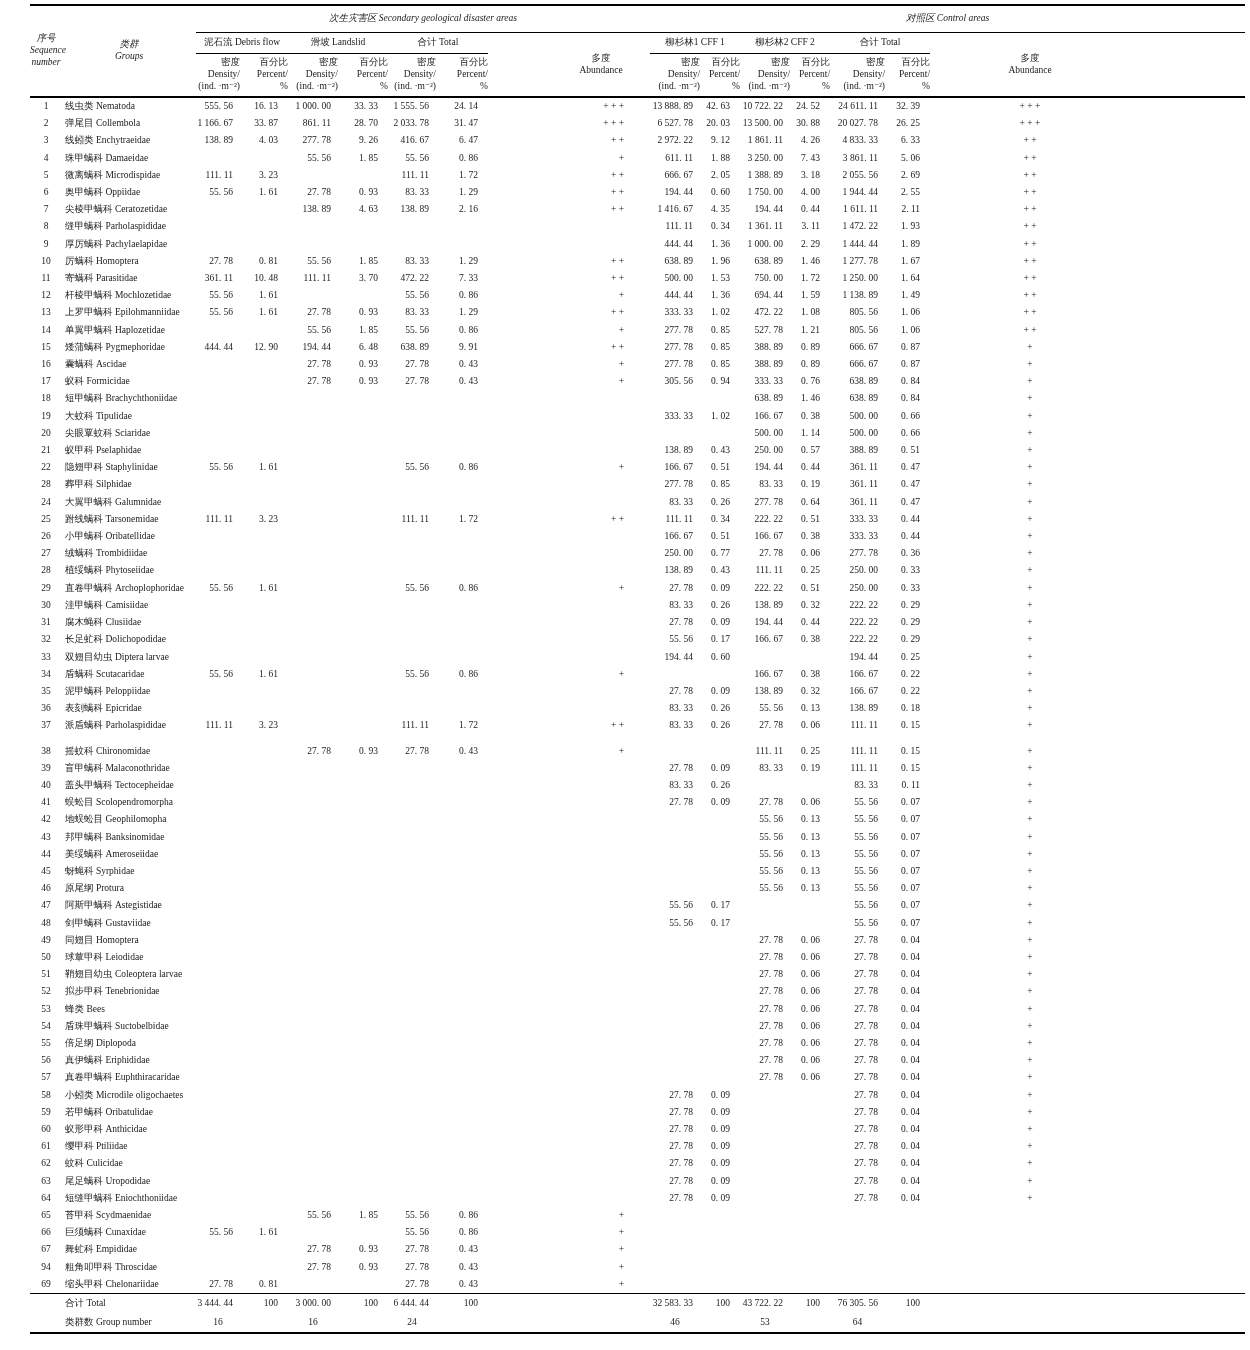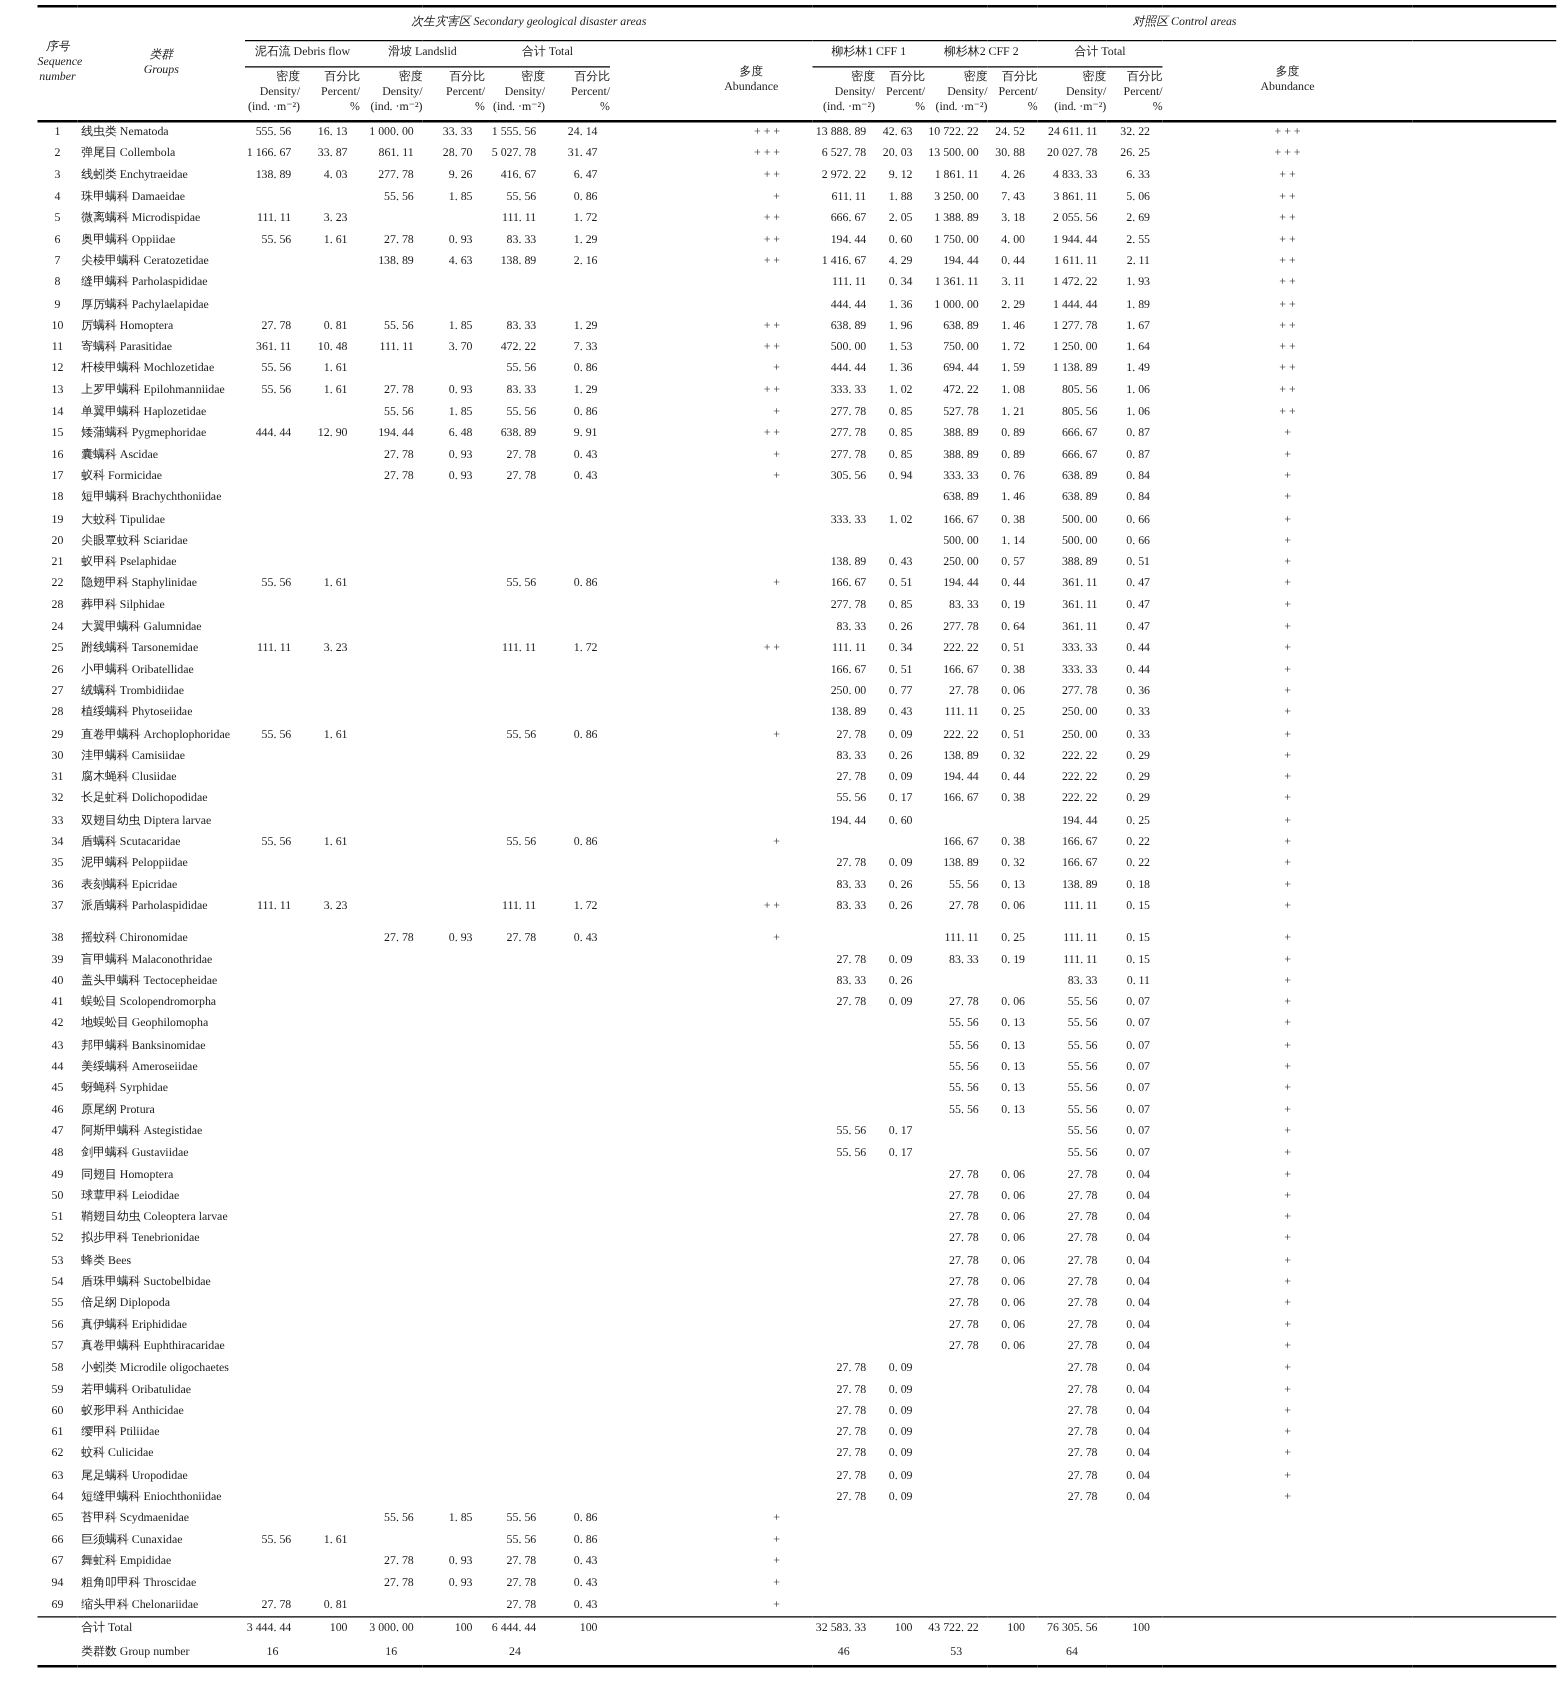--- a/index.html
+++ b/index.html
@@ -166,32 +166,32 @@
         <td class="c4">1 000. 00</td>
         <td class="c5">33. 33</td>
         <td class="c6">1 555. 56</td>
         <td class="c7">24. 14</td>
         <td class="c8">+ + +</td>
         <td class="c9">13 888. 89</td>
         <td class="c10">42. 63</td>
         <td class="c11">10 722. 22</td>
         <td class="c12">24. 52</td>
         <td class="c13">24 611. 11</td>
-        <td class="c14">32. 22</td>
+        <td class="c14">32. 39</td>
         <td class="c15">+ + +</td>
         <td class="c16"></td>
       </tr>
       <tr>
         <td class="c0">2</td>
         <td class="c1">弹尾目 Collembola</td>
         <td class="c2">1 166. 67</td>
         <td class="c3">33. 87</td>
         <td class="c4">861. 11</td>
         <td class="c5">28. 70</td>
-        <td class="c6">5 027. 78</td>
+        <td class="c6">2 033. 78</td>
         <td class="c7">31. 47</td>
         <td class="c8">+ + +</td>
         <td class="c9">6 527. 78</td>
         <td class="c10">20. 03</td>
         <td class="c11">13 500. 00</td>
         <td class="c12">30. 88</td>
         <td class="c13">20 027. 78</td>
         <td class="c14">26. 25</td>
         <td class="c15">+ + +</td>
         <td class="c16"></td>
@@ -276,21 +276,21 @@
         <td class="c0">7</td>
         <td class="c1">尖棱甲螨科 Ceratozetidae</td>
         <td class="c2"></td>
         <td class="c3"></td>
         <td class="c4">138. 89</td>
         <td class="c5">4. 63</td>
         <td class="c6">138. 89</td>
         <td class="c7">2. 16</td>
         <td class="c8">+ +</td>
         <td class="c9">1 416. 67</td>
-        <td class="c10">4. 29</td>
+        <td class="c10">4. 35</td>
         <td class="c11">194. 44</td>
         <td class="c12">0. 44</td>
         <td class="c13">1 611. 11</td>
         <td class="c14">2. 11</td>
         <td class="c15">+ +</td>
         <td class="c16"></td>
       </tr>
       <tr>
         <td class="c0">8</td>
         <td class="c1">缝甲螨科 Parholaspididae</td>

